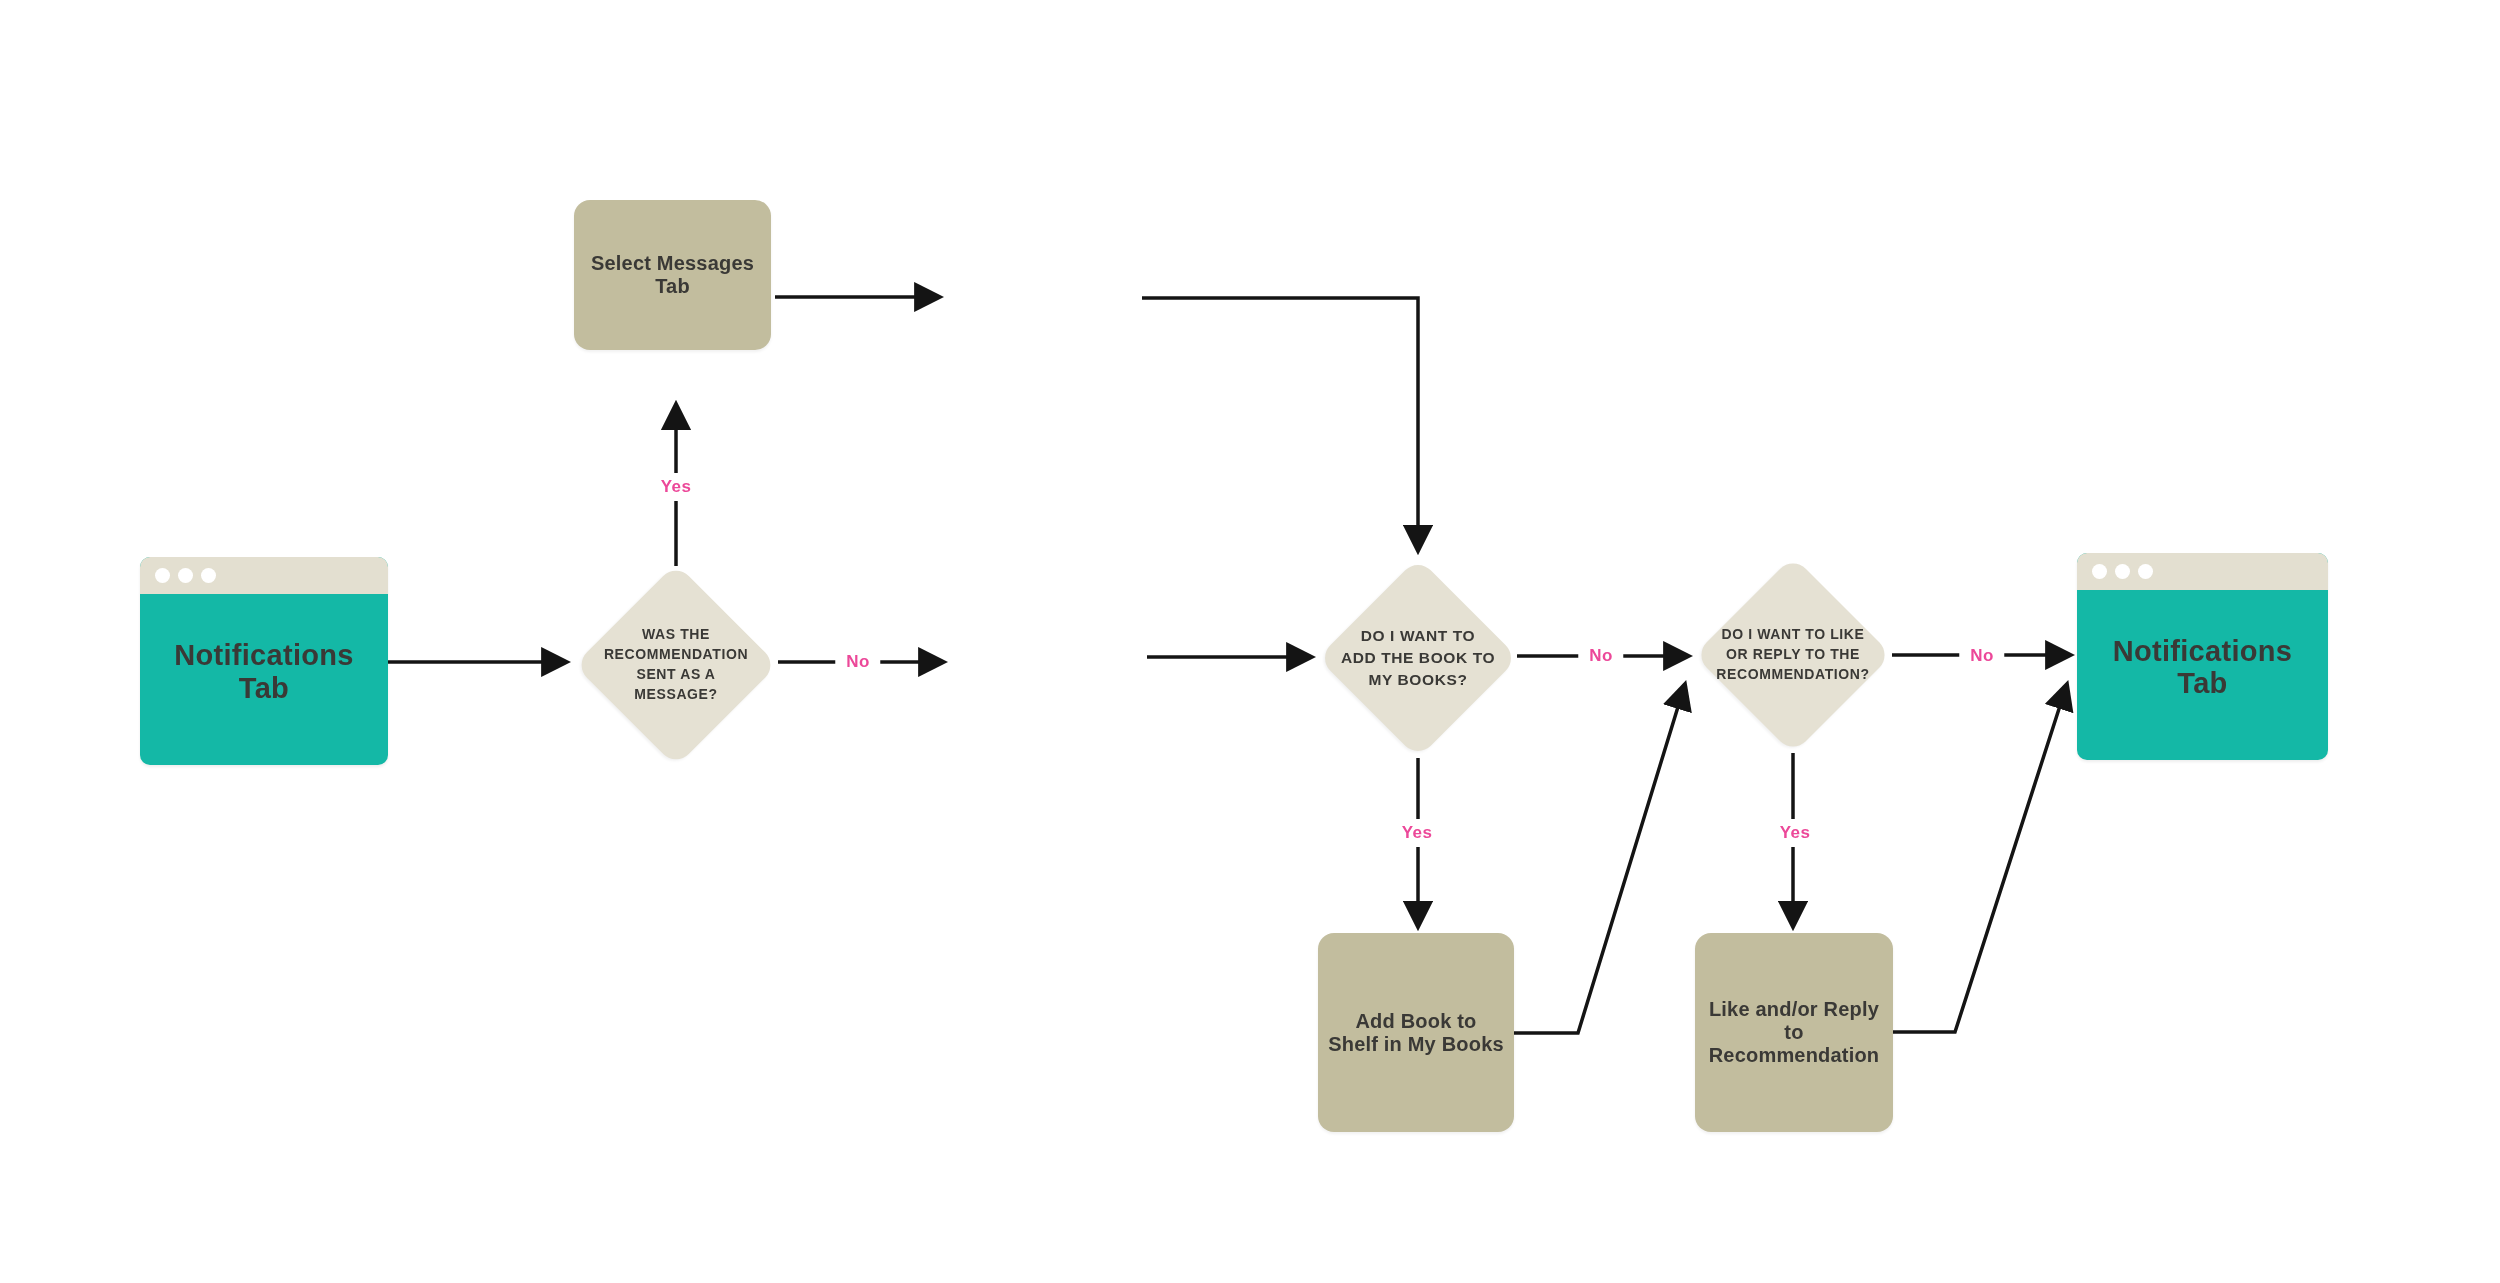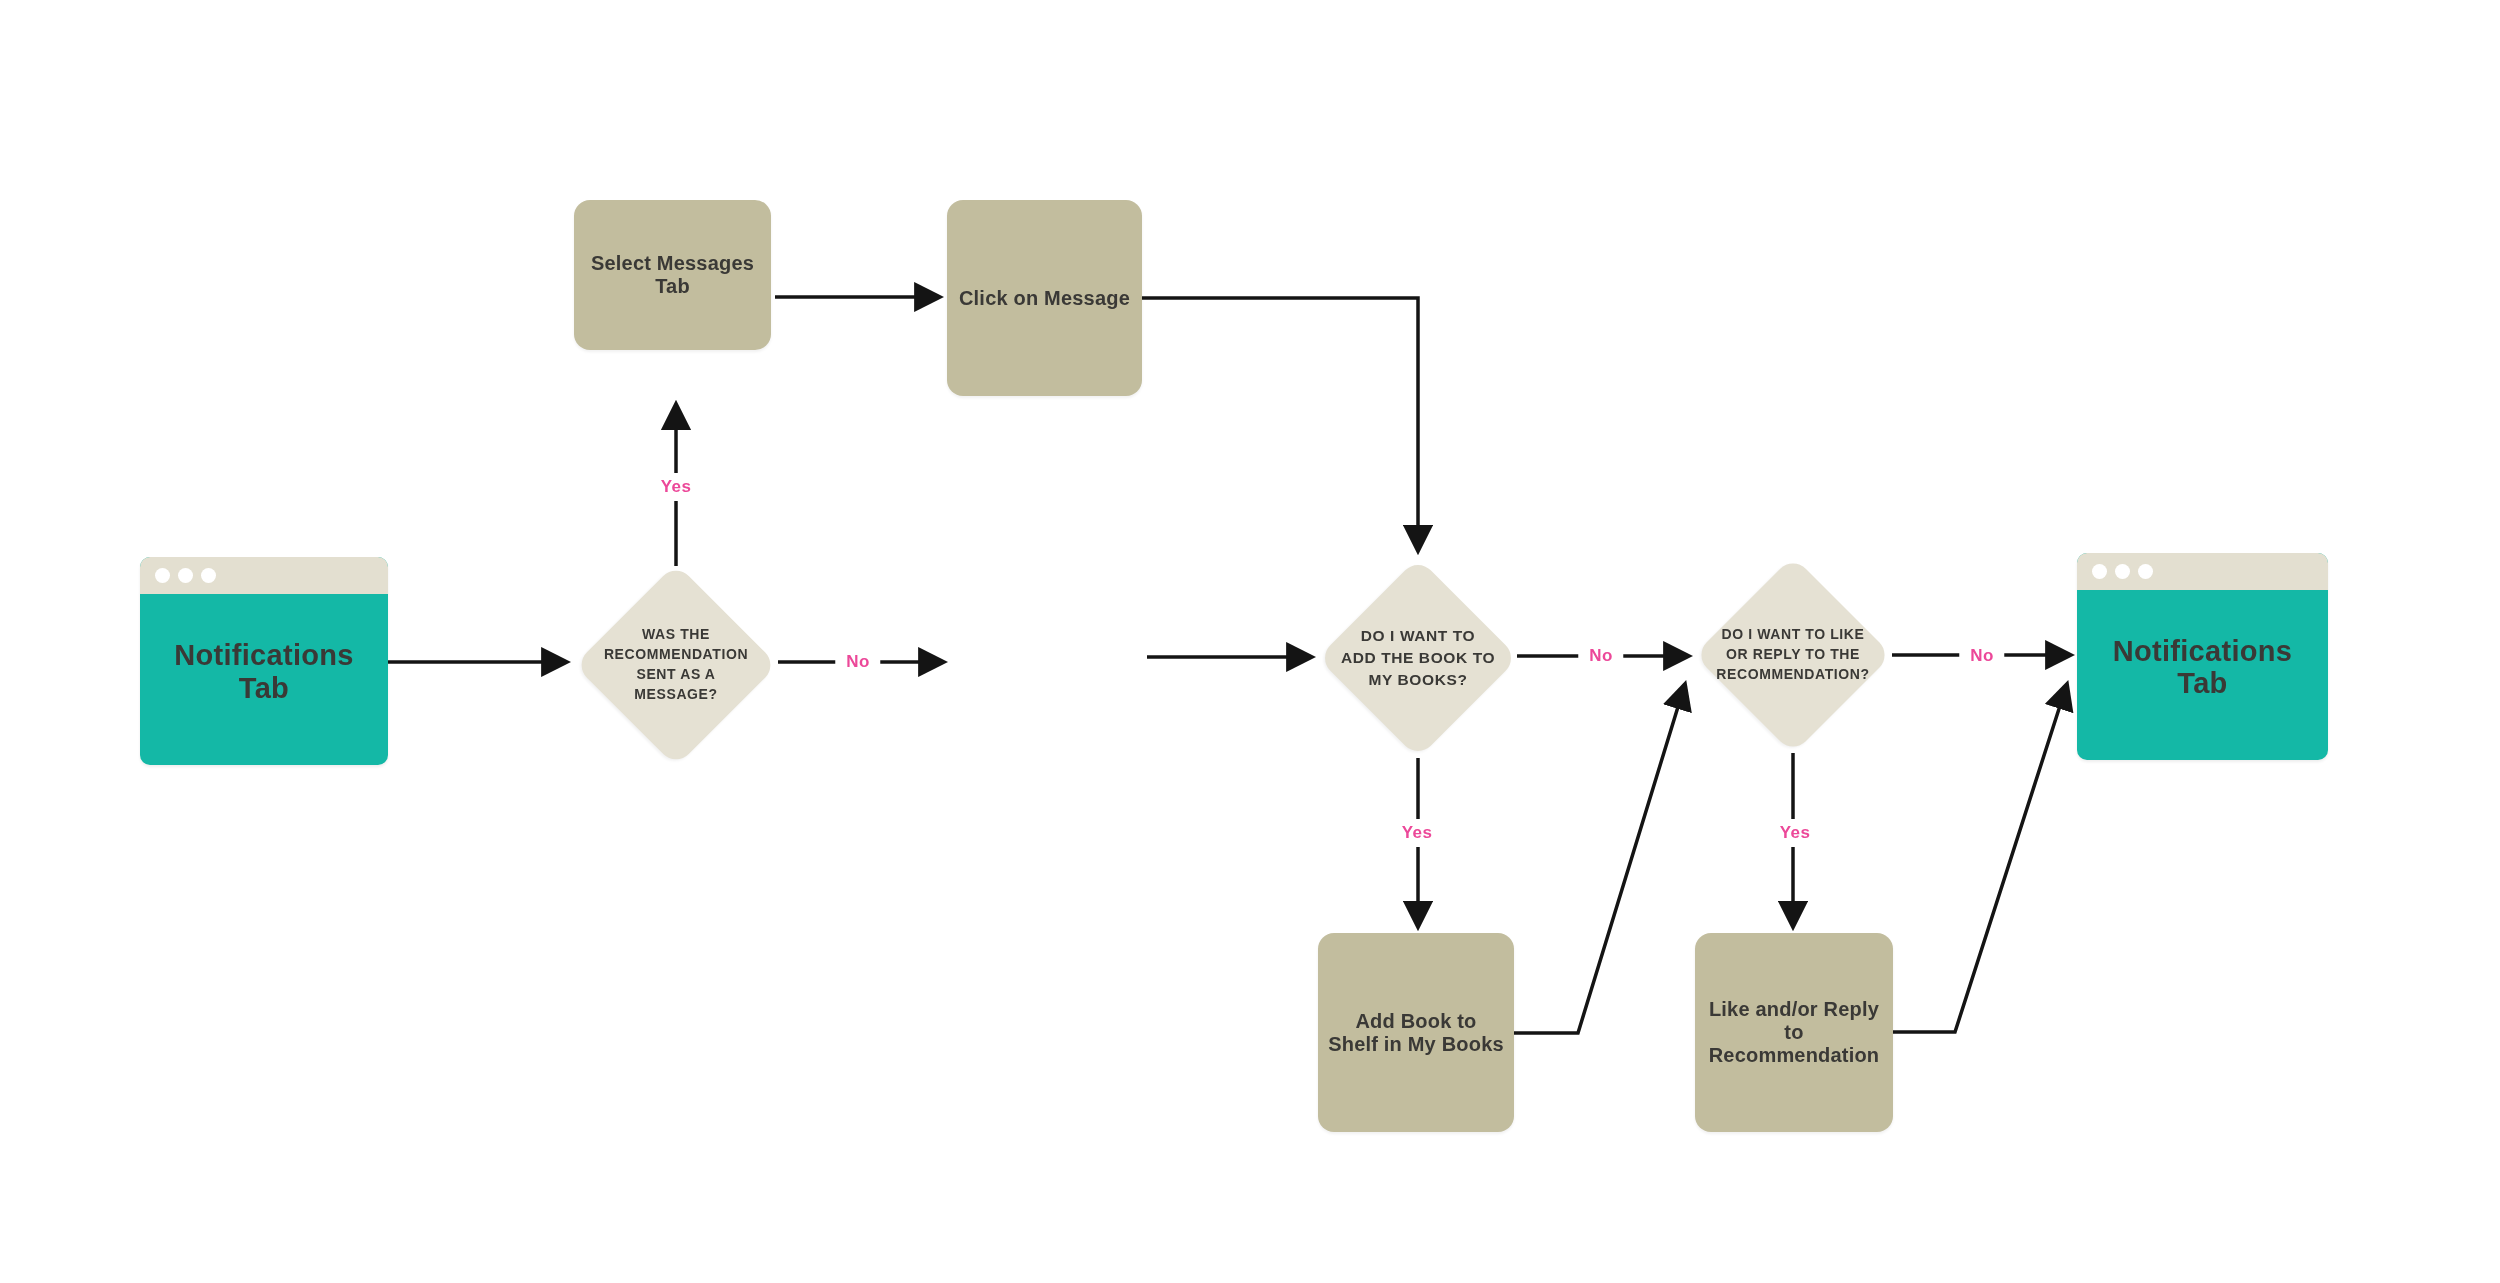--- a/index.html
+++ b/index.html
@@ -147,23 +147,20 @@
 RECOMMENDATION
 SENT AS A
 MESSAGE?</div>
   </div>
 
   <div class="node process" style="left:574px; top:200px; width:197px; height:150px;">
     <span>Select Messages
 Tab</span>
   </div>
 
-  <div class="node process" style="left:947px; top:200px; width:195px; height:196px;">
-    <span>Click on Message</span>
-  </div>
 
 
   <div class="node diamond" style="left:1347px; top:587px; width:142px; height:142px;">
     <div class="diamond-label" style="width:196px; font-size:15.5px;">DO I WANT TO
 ADD THE BOOK TO
 MY BOOKS?</div>
   </div>
 
   <div class="node diamond" style="left:1723px; top:585px; width:140px; height:140px;">
     <div class="diamond-label" style="width:200px; font-size:14px;">DO I WANT TO LIKE

